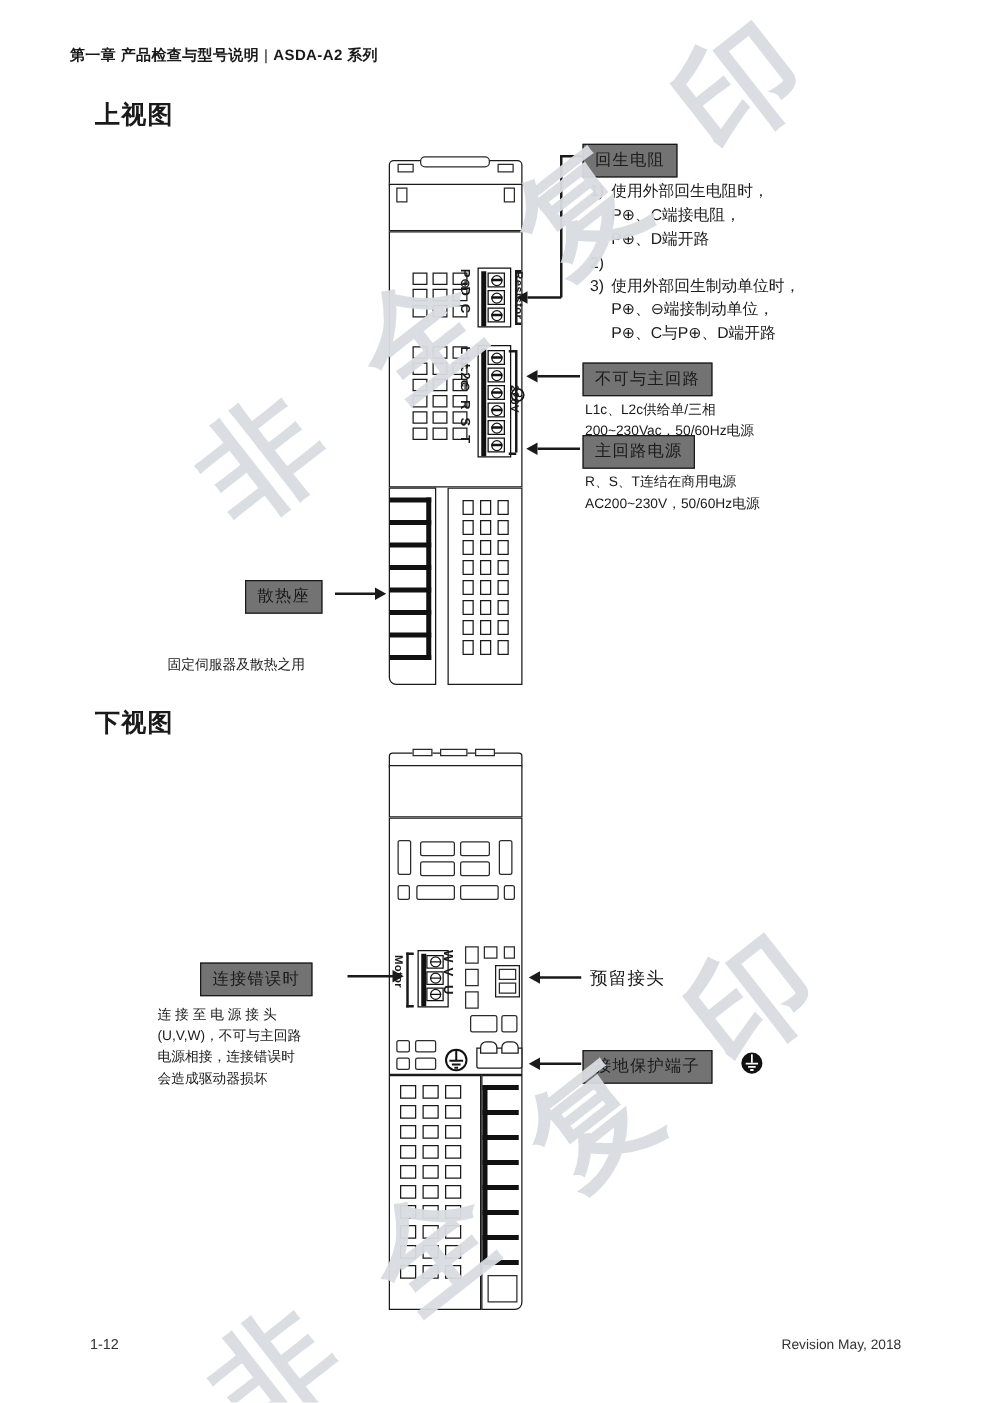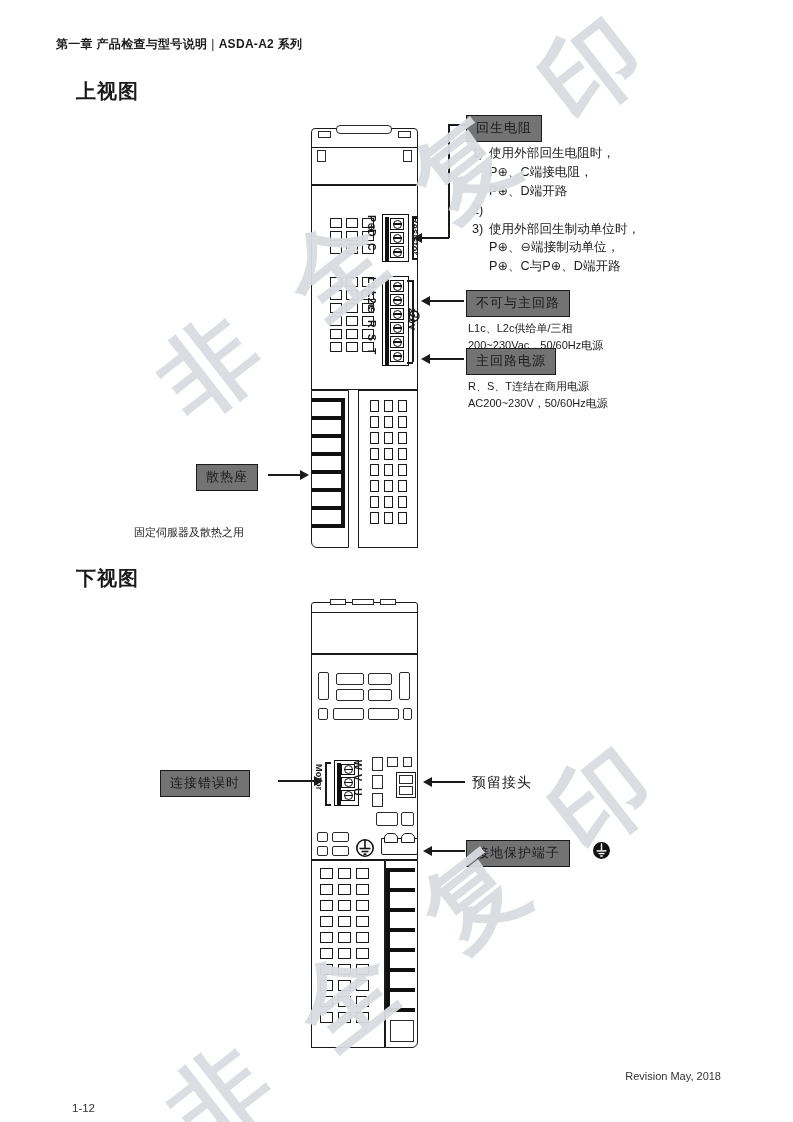--- a/index.html
+++ b/index.html
@@ -26,21 +26,21 @@
     position:absolute;left:56px;top:36px;font-size:12px;font-weight:700;
     letter-spacing:.3px;
   }
   .doc-header .sep{padding:0 4px;font-weight:400;}
 
   .sec-title{position:absolute;left:76px;font-size:20px;font-weight:700;letter-spacing:1px;text-align:right;}
   .sec-top{top:78px;}
   .sec-bottom{top:565px;}
 
   
-  .footer-page{position:absolute;left:72px;top:1102px;font-size:11.5px;color:#333;}
+  .footer-page{position:absolute;left:72px;top:1070px;font-size:11.5px;color:#333;}
   .footer-rev{position:absolute;right:72px;top:1070px;font-size:11px;color:#333;}
   .wechat-wm{
     position:absolute;right:28px;top:1072px;display:flex;align-items:center;gap:6px;
     color:#e3e6ea;font-weight:700;font-size:23px;letter-spacing:1px;z-index:6;
     font-family:"DejaVu Sans",sans-serif;
   }
   .wechat-wm .bubble{
     width:26px;height:22px;border:2.5px solid #e3e6ea;border-radius:50% 50% 50% 10%/55% 55% 45% 20%;
     position:relative;flex:none;
   }
@@ -408,20 +408,24 @@
       <i style="left:0;top:86px;width:29px;height:4px;"></i>
       <i style="left:0;top:106px;width:29px;height:4px;"></i>
       <i style="left:0;top:126px;width:29px;height:4px;"></i>
       <i style="left:0;top:146px;width:29px;height:4px;"></i>
       <i style="left:0;top:6px;width:4px;height:144px;"></i>
     </div>
     <div class="dw hair" style="left:390px;top:1020px;width:24px;height:22px;"></div>
   </div>
 
   <div class="boxed" style="left:160px;top:770px;">连接错误时</div>
+  <div class="plain" style="left:126px;top:804px;line-height:1.55;">连 接 至 电 源 接 头
+(U,V,W)，不可与主回路
+电源相接，连接错误时
+会造成驱动器损坏</div>
   <div class="ln lnh" style="left:278px;top:780px;width:38px;"></div>
   <div class="ar ar-r" style="left:314px;top:776px;"></div>
 
   <div class="plain" style="left:472px;top:772px;font-size:14px;letter-spacing:1px;">预留接头</div>
   <div class="ln lnh" style="left:432px;top:781px;width:33px;"></div>
   <div class="ar ar-l" style="left:423px;top:777px;"></div>
 
   <div class="boxed" style="left:466px;top:840px;">接地保护端子</div>
   <svg class="gnd" style="left:592px;top:841px;" width="19" height="19" viewBox="0 0 20 20">
     <circle cx="10" cy="10" r="8.2" fill="#111" stroke="#111" stroke-width="1.4"></circle>

